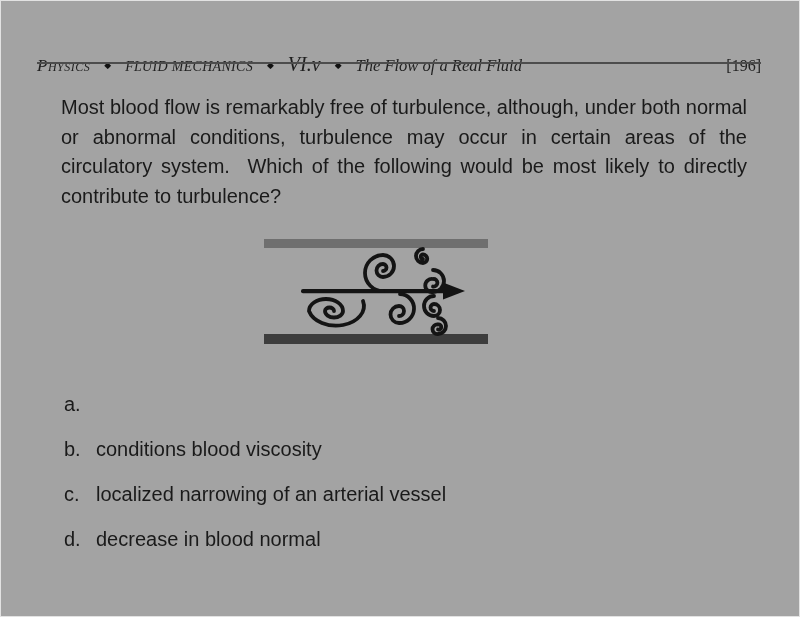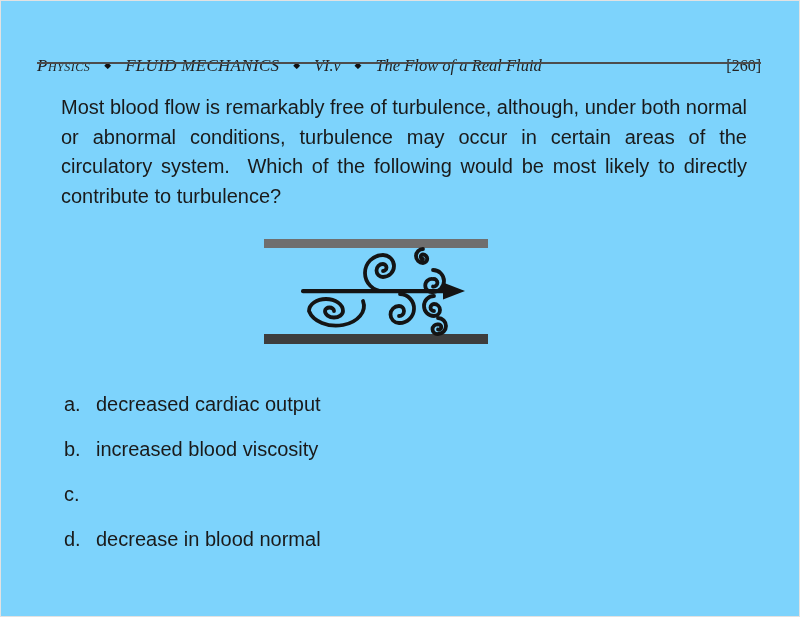--- a/index.html
+++ b/index.html
@@ -2,21 +2,21 @@
 <html><head>
 <meta charset="utf-8">
 <style>
   * { margin: 0; padding: 0; box-sizing: border-box; }
   html, body { background: #f5f5f5; }
   .page {
     position: relative;
     width: 800px;
     height: 617px;
     margin: 0 auto;
-    background: #7dd3fc;
+    background: #a3a3a3;
     border: 1px solid #e2e2e2;
     overflow: hidden;
     font-family: "Liberation Sans", sans-serif;
     color: #1a1a1a;
   }
 
   
   .header-row {
     position: absolute;
     left: 36px;
@@ -24,22 +24,22 @@
     top: 36px;
     display: flex;
     align-items: baseline;
     font-family: "Liberation Serif", serif;
     font-style: italic;
     font-size: 17px;
     color: #1f1f1f;
     white-space: nowrap;
   }
   .hdr-course { font-variant: small-caps; letter-spacing: 0.5px; }
-  .hdr-section { text-transform: uppercase; font-size: 17px; letter-spacing: 0.3px; }
-  .hdr-sub { font-size: 16px; }
+  .hdr-section { text-transform: uppercase; font-size: 14px; letter-spacing: 0.3px; }
+  .hdr-sub { font-size: 20px; }
   .hdr-topic { font-size: 16.5px; margin-top: 19px; }
   .diamond {
     font-style: normal;
     font-size: 9px;
     margin: 0 14px;
     position: relative;
     top: -3px;
     color: #111;
   }
   .page-num {
@@ -103,21 +103,21 @@
 <div class="page">
 
   <div class="header-row">
     <span class="hdr-course">Physics</span>
     <span class="diamond">◆</span>
     <span class="hdr-section">Fluid Mechanics</span>
     <span class="diamond">◆</span>
     <span class="hdr-sub">VI.v</span>
     <span class="diamond">◆</span>
     <span class="hdr-topic">The Flow of a Real Fluid</span>
-    <span class="page-num">[260]</span>
+    <span class="page-num">[196]</span>
   </div>
   <div class="header-rule"></div>
 
   <p class="question">Most blood flow is remarkably free of turbulence, although, under both normal or abnormal conditions, turbulence may occur in certain areas of the circulatory system.  Which of the following would be most likely to directly contribute to turbulence?</p>
 
   <svg class="figure" viewBox="0 0 224 112" aria-hidden="true">
     <rect x="0" y="2" width="224" height="9" fill="#6f6f6f"></rect>
     <rect x="0" y="97" width="224" height="10" fill="#3d3d3d"></rect>
 
     <g fill="#141414">
@@ -139,28 +139,28 @@
 
       <path d="M 170 59 A 10 10 0 1 0 170 79 A 6 6 0 1 0 170 67 A 3.5 3.5 0 1 0 170 74"></path>
 
       <path d="M 174 81 A 8 8 0 1 1 174 97 A 4.8 4.8 0 1 1 174 87.5 A 2.6 2.6 0 1 1 174 92.5"></path>
     </g>
   </svg>
 
   <ul class="options">
     <li class="option-row">
       <span class="option-letter">a.</span>
-      <span class="option-text">decreased cardiac output</span>
     </li>
     <li class="option-row">
       <span class="option-letter">b.</span>
-      <span class="option-text">increased blood viscosity</span>
+      <span class="option-text">conditions blood viscosity</span>
     </li>
     <li class="option-row">
       <span class="option-letter">c.</span>
+      <span class="option-text">localized narrowing of an arterial vessel</span>
     </li>
     <li class="option-row">
       <span class="option-letter">d.</span>
       <span class="option-text">decrease in blood normal</span>
     </li>
   </ul>
 
 </div>
 
 </body></html>

